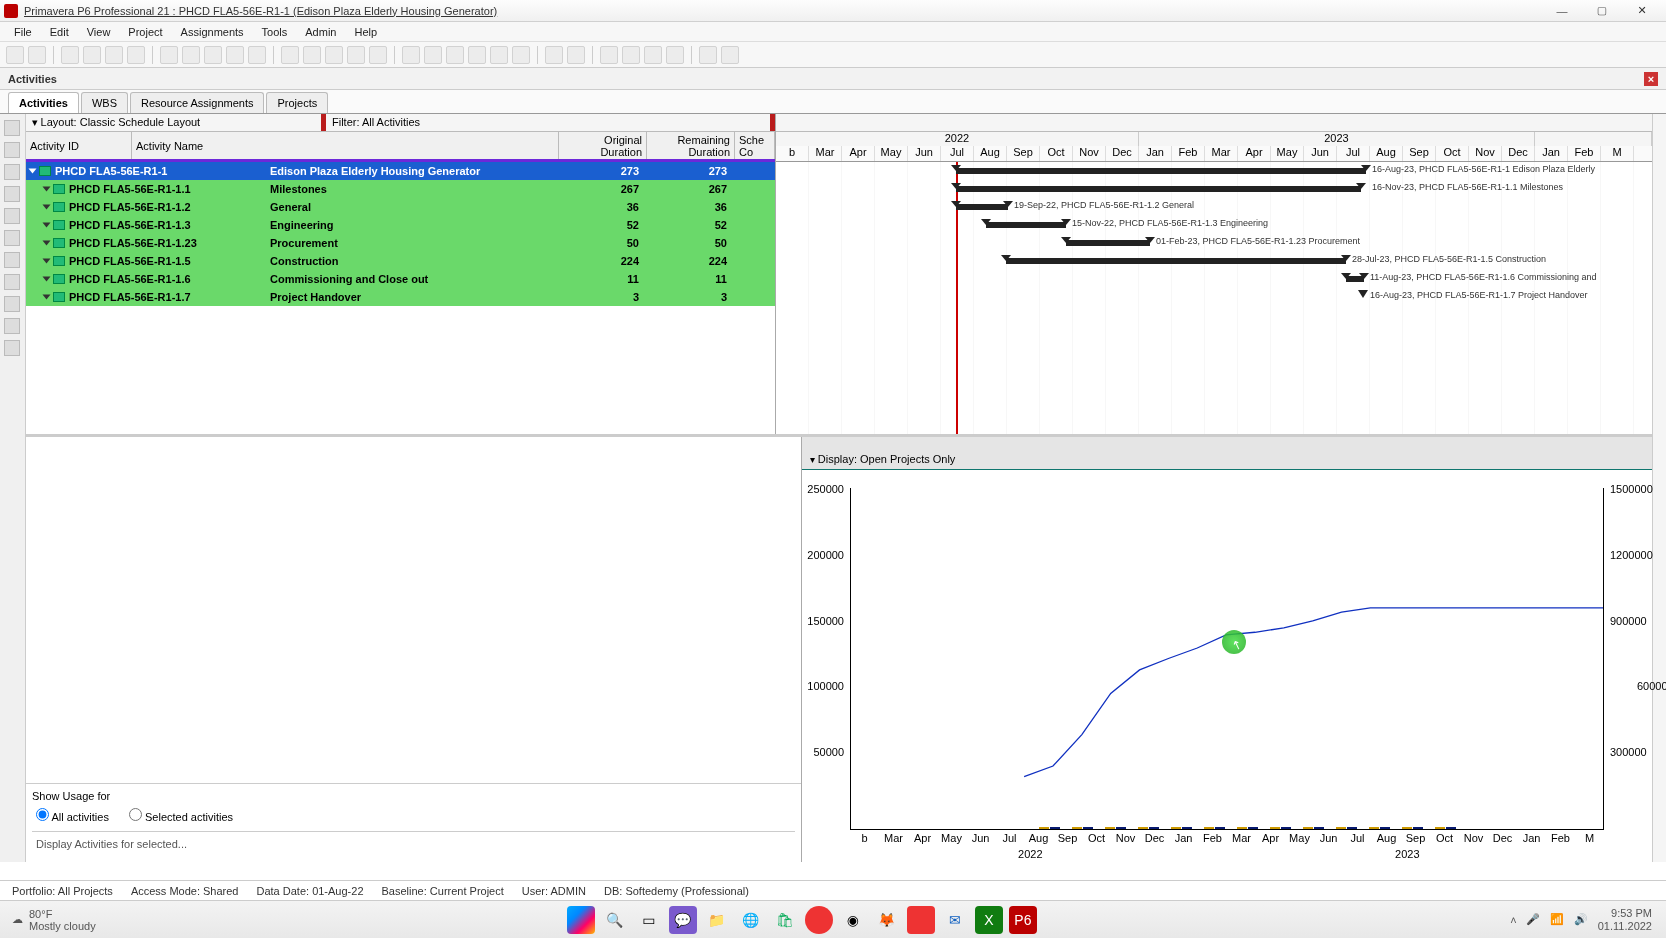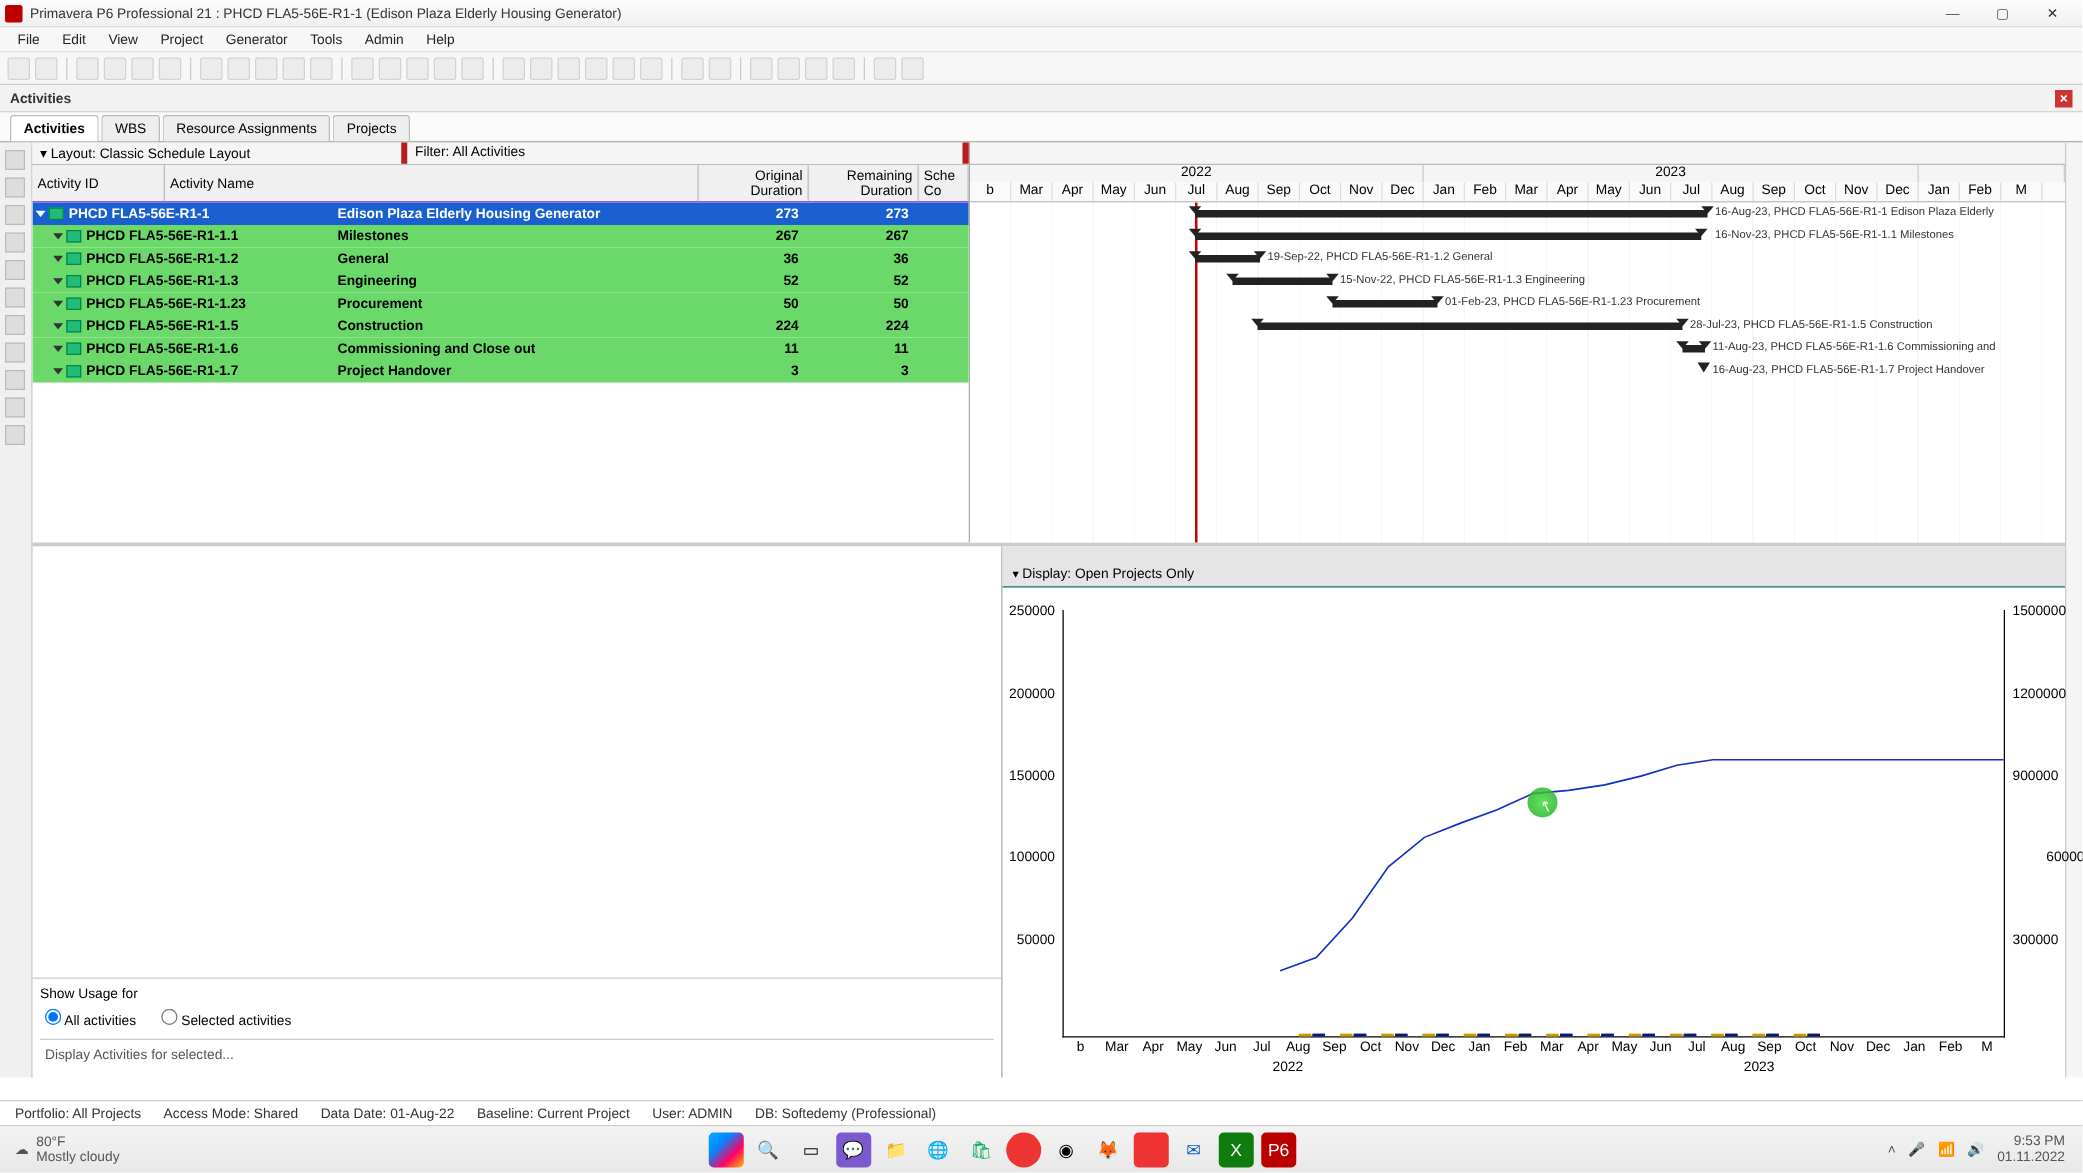--- a/index.html
+++ b/index.html
@@ -1,21 +1,21 @@
 <!DOCTYPE html>
 <html><head>
 <meta charset="utf-8">
 <style>
 * { margin: 0; padding: 0; box-sizing: border-box; font-family: "Segoe UI", Tahoma, sans-serif; font-size: 11px; }
 body { background: #fff; width: 1666px; height: 938px; overflow: hidden; }
 
 
 .titlebar { height: 22px; background: linear-gradient(#fdfdfd,#f0f0f0); display: flex; align-items: center; padding: 0 4px; border-bottom: 1px solid #d0d0d0; }
 .titlebar .p6-icon { width: 14px; height: 14px; background: #b00; border-radius: 2px; margin-right: 6px; }
-.titlebar .title { flex: 1; color: #333; }
+.titlebar .title { flex: 1; color: #333; text-decoration: underline; }
 .titlebar .winbtn { width: 40px; height: 18px; display: flex; align-items: center; justify-content: center; color: #555; }
 .titlebar .winbtn.close { color: #333; }
 
 
 .menubar { height: 20px; display: flex; align-items: center; padding: 0 6px; gap: 2px; background: #f7f7f7; border-bottom: 1px solid #ddd; }
 .menubar .mitem { padding: 2px 8px; color: #222; }
 
 
 .toolbar { height: 26px; background: #f7f7f7; border-bottom: 1px solid #ccc; display: flex; align-items: center; padding: 0 6px; gap: 4px; }
 .tbtn { width: 18px; height: 18px; background: #ececec; border: 1px solid #d2d2d2; border-radius: 2px; }
@@ -29,21 +29,21 @@
 
 
 .main { display: flex; height: 320px; }
 .leftgutter { width: 26px; background: #f0f0f0; border-right: 1px solid #ccc; display: flex; flex-direction: column; gap: 6px; padding: 6px 4px; }
 .lgicon { width: 16px; height: 16px; background: #ddd; border: 1px solid #bbb; }
 .rightgutter { width: 14px; background: #f5f5f5; border-left: 1px solid #ccc; }
 
 .activities-pane { flex: 0 0 750px; display: flex; flex-direction: column; border-right: 1px solid #aaa; }
 .layout-row { height: 18px; display: flex; border-bottom: 1px solid #bbb; font-size: 10px; }
 .layout-row .cell { padding: 2px 6px; border-right: 5px solid #b91c1c; background: #f5f5f5; }
-.cols-head { height: 30px; display: flex; background: #f0f0f0; border-bottom: 1px solid #6d28d9; font-size: 10px; }
+.cols-head { height: 30px; display: flex; background: #f0f0f0; border-bottom: 3px solid #6d28d9; font-size: 10px; }
 .ch { border-right: 1px solid #bbb; padding: 3px 4px; display: flex; align-items: center; }
 .ch.id { width: 106px; }
 .ch.name { flex: 1; }
 .ch.dur { width: 88px; justify-content: flex-end; text-align: right; }
 .ch.rem { width: 88px; justify-content: flex-end; text-align: right; }
 .ch.sch { width: 40px; }
 
 .act-rows { flex: 1; overflow: hidden; }
 .row { height: 18px; display: flex; align-items: center; }
 .row.project { background: #1a5fd0; color: #fff; font-weight: bold; }
@@ -129,21 +129,21 @@
   <div class="winbtn">—</div>
   <div class="winbtn">▢</div>
   <div class="winbtn close">✕</div>
 </div>
 
 <div class="menubar">
   <div class="mitem">File</div>
   <div class="mitem">Edit</div>
   <div class="mitem">View</div>
   <div class="mitem">Project</div>
-  <div class="mitem">Generator</div>
+  <div class="mitem">Assignments</div>
   <div class="mitem">Tools</div>
   <div class="mitem">Admin</div>
   <div class="mitem">Help</div>
 </div>
 
 <div class="toolbar">
   <div class="tbtn"></div>
   <div class="tbtn"></div>
   <div class="tsep"></div>
   <div class="tbtn"></div>

